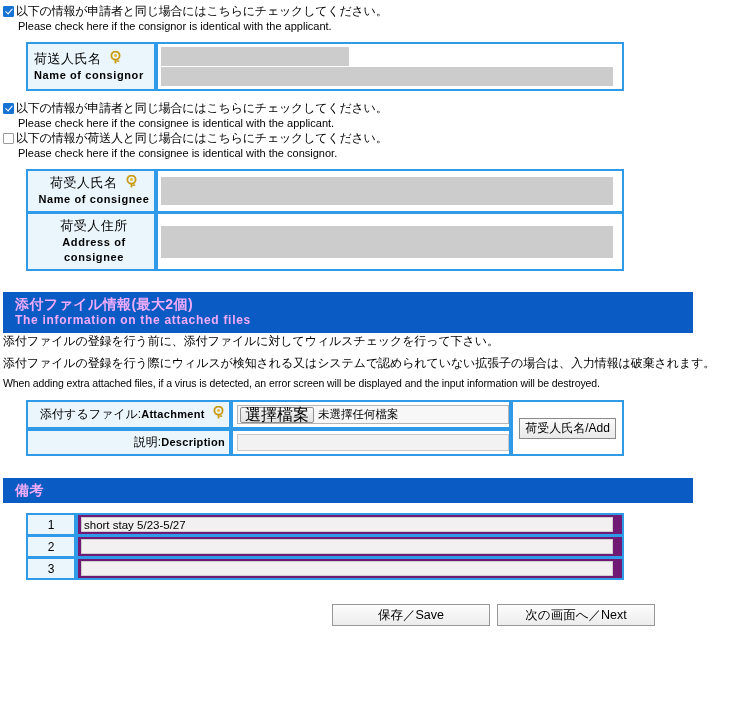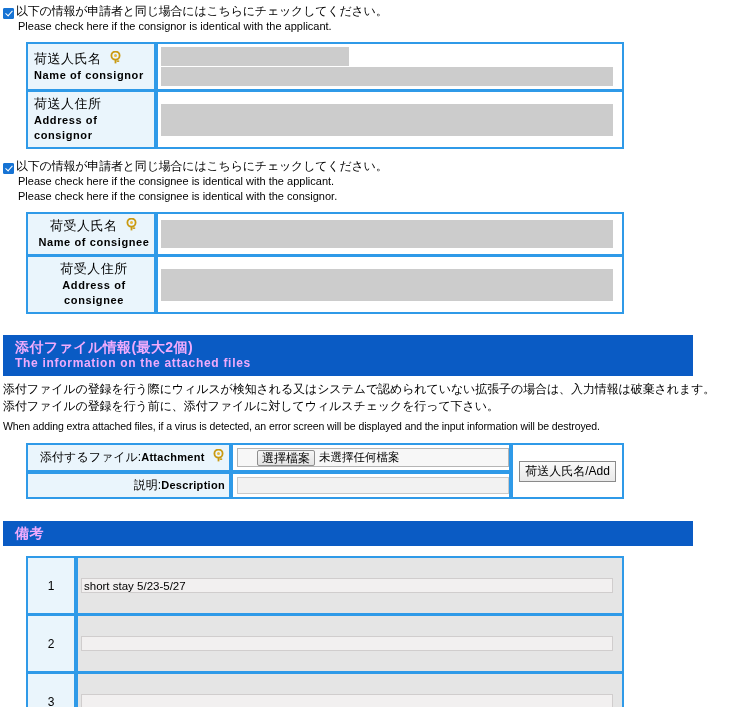--- a/index.html
+++ b/index.html
@@ -13,21 +13,21 @@
     font-family: "Liberation Sans", "DejaVu Sans", sans-serif;
     font-size: 12px;
     color: #000000;
     overflow: hidden;
     position: relative;
   }
 
   
   .chk-line {
     display: flex;
-    align-items: flex-end;
+    align-items: flex-start;
     line-height: 15px;
   }
   .chk-box {
     width: 11px;
     height: 11px;
     margin: 2px 2px 0 3px;
     flex: 0 0 auto;
     box-sizing: border-box;
     border: 1px solid #9a9a9a;
     background: #ffffff;
@@ -200,23 +200,23 @@
     height: 19px;
     display: flex;
     align-items: center;
     box-sizing: border-box;
     width: 272px;
   }
   .file-btn {
     background: linear-gradient(#f6f6f6, #e2e2e2);
     border: 1px solid #8e8e8e;
     border-radius: 2px;
-    font-size: 12px;
+    font-size: 16px;
     padding: 1px 4px;
-    margin: 0 4px 0 19px;
+    margin: 0 4px 0 2px;
     line-height: 12px;
     white-space: nowrap;
     color: #000;
   }
   .file-name {
     font-size: 11.5px;
     white-space: nowrap;
   }
   .desc-input {
     border: 1px solid #c9c9c9;
@@ -255,22 +255,22 @@
   .remark-table tr + tr td {
     border-top: 1px solid #2f9ae8;
   }
   .r-num {
     width: 50px;
     background: #eaf5fc;
     text-align: center;
     font-size: 12px;
   }
   .r-val {
-    background: #e5e5e5;
-    padding: 20px 3px !important;
+    background: #701a75;
+    padding: 2px 3px !important;
   }
   .r-input {
     border: 1px solid #d0cdcd;
     background: #f2f0f0;
     height: 15px;
     width: 532px;
     box-sizing: border-box;
     font-size: 11.5px;
     line-height: 14px;
     padding: 0 2px;
@@ -324,41 +324,36 @@
             <rect x="7.6" y="9.4" width="2.6" height="1.5" fill="#c99a12"></rect>
           </svg>
         </span>
         <span class="lbl-en">Name of consignor</span>
       </td>
       <td class="val-cell">
         <span class="gray-input" style="width:188px;"></span>
         <span class="gray-input" style="width:452px;"></span>
       </td>
     </tr>
-    <tr>
-      <td class="lbl-cell">
-        <span class="lbl-jp">荷送人住所</span>
-        <span class="lbl-en">Address of consignor</span>
-      </td>
-      <td class="val-cell" style="height:38px;">
-        <span class="gray-input" style="width:452px;height:32px;"></span>
-      </td>
-    </tr>
   </tbody>
     </table>
 </div>
 
 <div style="margin-top:10px;">
 
   <div class="chk-line">
     <span class="chk-box checked"></span>
     <span class="chk-jp">以下の情報が申請者と同じ場合にはこちらにチェックしてください。</span>
   </div>
   <div class="chk-en">Please check here if the consignee is identical with the applicant.</div>
 
+  <div class="chk-line">
+    <span class="chk-box"></span>
+    <span class="chk-jp">以下の情報が荷送人と同じ場合にはこちらにチェックしてください。</span>
+  </div>
   <div class="chk-en">Please check here if the consignee is identical with the consignor.</div>
 
   <table class="party-table" style="margin-top:8px;text-align:center;">
     <tbody>
         <tr>
       <td class="lbl-cell">
         <span class="lbl-jp">荷受人氏名</span>
         <span class="help-icon">
           <svg viewBox="0 0 13 14" width="13" height="14">
             <circle cx="6.5" cy="4.6" r="4.1" fill="none" stroke="#c99a12" stroke-width="1.8"></circle>
@@ -385,22 +380,22 @@
   </tbody>
     </table>
 </div>
 
 <div style="margin-top:21px;">
   <div class="sec-head">
     <span class="jp">添付ファイル情報(最大2個)</span>
     <span class="en">The information on the attached files</span>
   </div>
 
+  <div class="notice-jp" style="margin-top:0;">添付ファイルの登録を行う前に、添付ファイルに対してウィルスチェックを行って下さい。</div>
   <div class="notice-jp">添付ファイルの登録を行う際にウィルスが検知される又はシステムで認められていない拡張子の場合は、入力情報は破棄されます。</div>
-  <div class="notice-jp" style="margin-top:0;">添付ファイルの登録を行う前に、添付ファイルに対してウィルスチェックを行って下さい。</div>
   <div class="notice-en" style="margin-top:3px;">When adding extra attached files, if a virus is detected, an error screen will be displayed and the input information will be destroyed.</div>
 
   <table class="attach-table">
     <tbody>
         <tr>
       <td class="a-lbl">
         <span>添付するファイル:</span><span class="en">Attachment</span>
         <span class="help-icon">
           <svg viewBox="0 0 13 14" width="13" height="14">
             <circle cx="6.5" cy="4.6" r="4.1" fill="none" stroke="#c99a12" stroke-width="1.8"></circle>
@@ -410,21 +405,21 @@
           </svg>
         </span>
       </td>
       <td class="a-val">
         <span class="file-field">
           <span class="file-btn">選擇檔案</span>
           <span class="file-name">未選擇任何檔案</span>
         </span>
       </td>
       <td class="a-btn-cell" rowspan="2">
-        <span class="add-btn">荷送人氏名/Add</span>
+        <span class="add-btn">荷受人氏名/Add</span>
       </td>
     </tr>
     <tr>
       <td class="a-lbl">
         <span>説明:</span><span class="en">Description</span>
       </td>
       <td class="a-val">
         <span class="desc-input"></span>
       </td>
     </tr>

